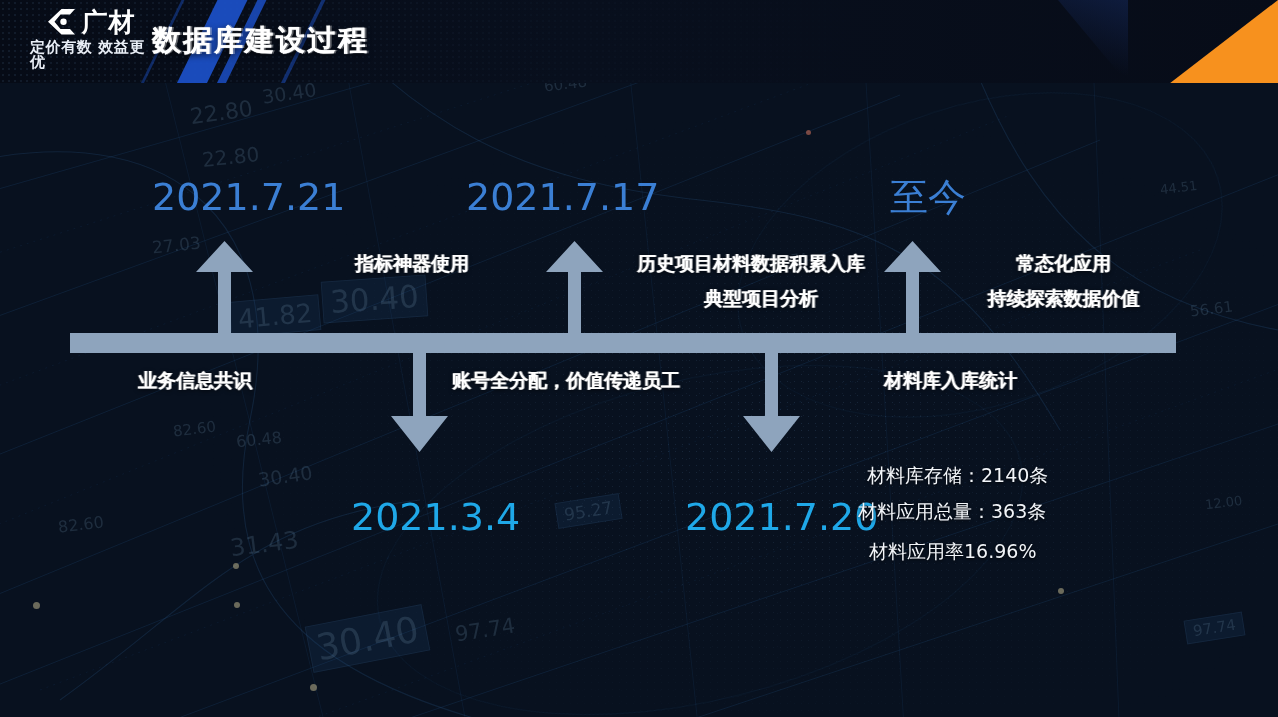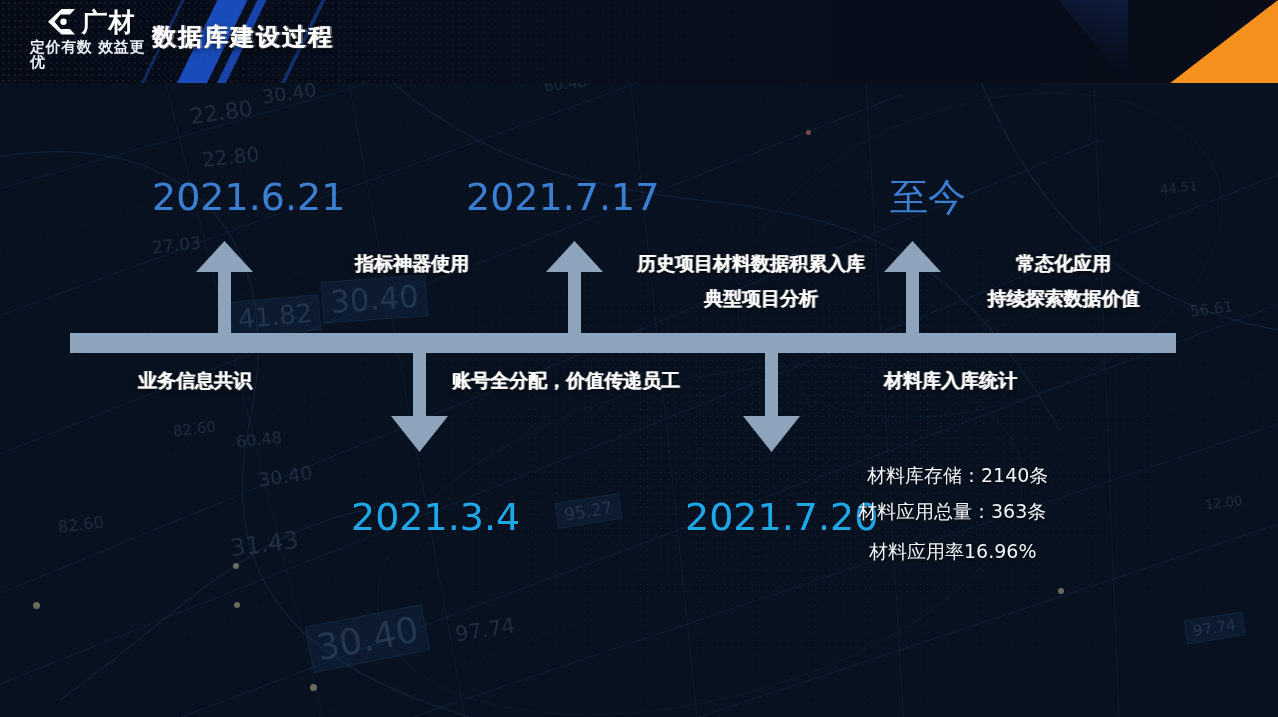--- a/index.html
+++ b/index.html
@@ -83,21 +83,21 @@
     color:#ffffff;font-size:26px;font-weight:700;letter-spacing:1px;line-height:1;
     font-family:"DejaVu Sans","Liberation Sans",sans-serif;
   }
   .logo-tag{
     color:#e9eef6;font-size:15px;font-weight:700;letter-spacing:.6px;
     margin-top:4px;line-height:1;
     font-family:"DejaVu Sans","Liberation Sans",sans-serif;
   }
   .page-title{
     position:absolute;left:152px;top:22px;
-    color:#ffffff;font-size:24px;font-weight:700;letter-spacing:2px;line-height:1.25;
+    color:#ffffff;font-size:29px;font-weight:700;letter-spacing:2px;line-height:1.25;
     font-family:"DejaVu Sans","Liberation Sans",sans-serif;
     text-shadow:0 0 1px #fff, 2px 0 0 rgba(255,255,255,.35), 0 2px 6px rgba(0,0,0,.8);
   }
 
   
   .timeline-svg{position:absolute;left:0;top:0;width:1278px;height:717px;pointer-events:none;}
 
   
   .date-top{
     position:absolute;color:#3b7fd4;font-size:38px;font-weight:400;line-height:1;
@@ -226,21 +226,21 @@
       <path d="M568 353 L568 272 L546 272 L574.5 241 L603 272 L581 272 L581 353 Z"></path>
 
       <path d="M906 353 L906 272 L884 272 L912.5 241 L941 272 L919 272 L919 353 Z"></path>
 
       <path d="M413 333 L413 416 L391 416 L419.5 452 L448 416 L426 416 L426 333 Z"></path>
 
       <path d="M765 333 L765 416 L743 416 L771.5 452 L800 416 L778 416 L778 333 Z"></path>
     </g>
   </svg>
 
-  <div class="date-top" style="left:152px;top:178px;">2021.6.21</div>
+  <div class="date-top" style="left:152px;top:178px;">2021.7.21</div>
   <div class="date-top" style="left:466px;top:178px;">2021.7.17</div>
   <div class="date-top" style="left:890px;top:178px;">至今</div>
 
   <div class="date-bottom" style="left:351px;top:498px;">2021.3.4</div>
   <div class="date-bottom" style="left:685px;top:498px;">2021.7.20</div>
 
   <div class="wlabel" style="left:355px;top:246px;">指标神器使用</div>
   <div class="wlabel" style="left:637px;top:246px;">历史项目材料数据积累入库</div>
   <div class="wlabel center" style="left:637px;top:281px;width:248px;">典型项目分析</div>
   <div class="wlabel center" style="left:960px;top:246px;width:207px;">常态化应用</div>

